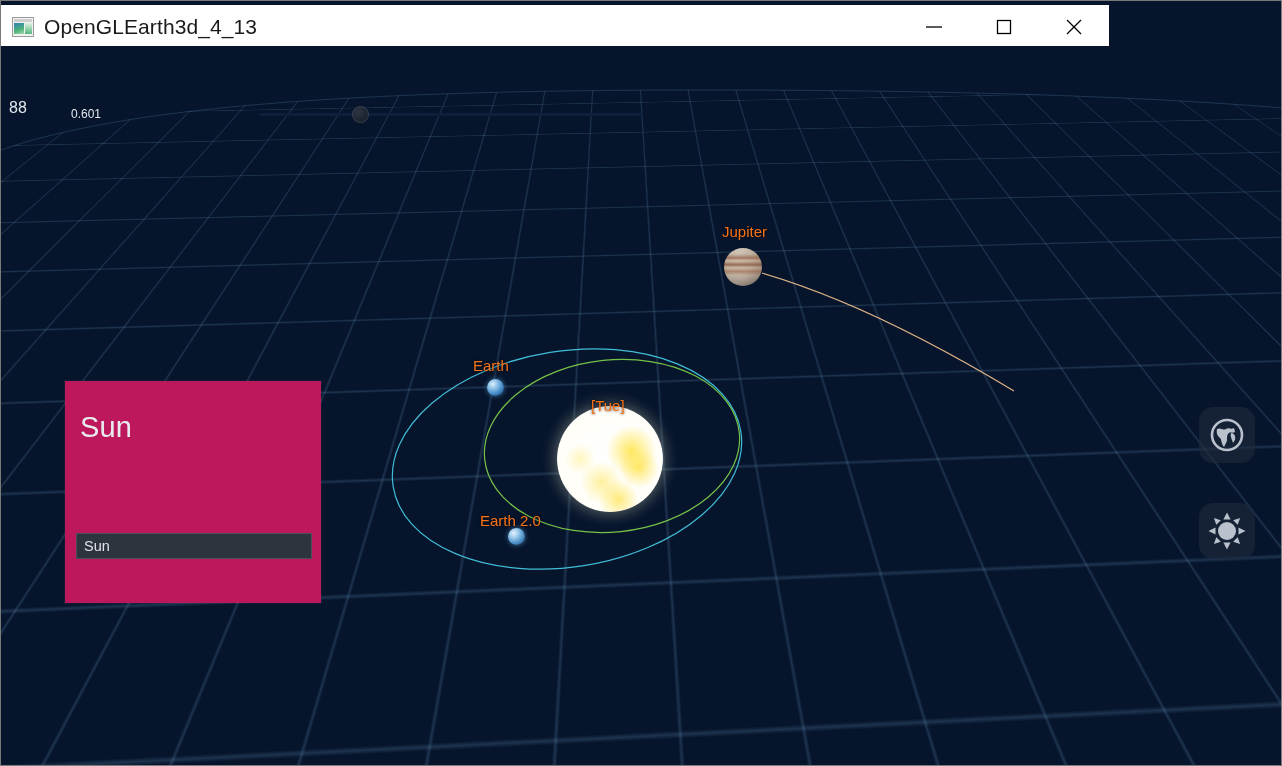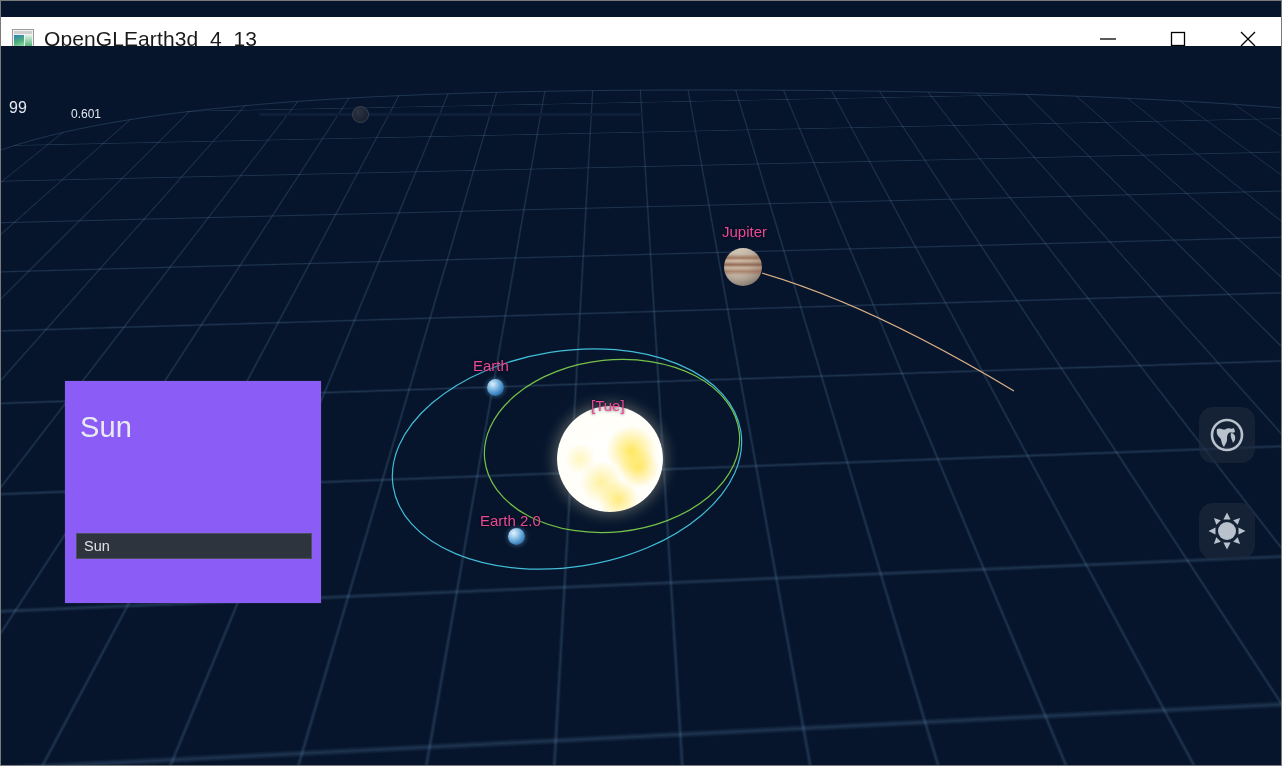--- a/index.html
+++ b/index.html
@@ -16,22 +16,22 @@
     height: 766px;
     overflow: hidden;
     background: #06152c;
     border: 1px solid #7a7a7a;
     box-sizing: border-box;
   }
 
   
   .titlebar {
     position: absolute;
-    left: 0; top: 16px;
-    width: 1282px;
+    left: 0; top: 4px;
+    width: 1108px;
     height: 45px;
     background: #ffffff;
     border-bottom: 1px solid #000000;
     box-sizing: border-box;
     display: flex;
     align-items: center;
     text-align: center;
   }
   .app-icon {
     width: 22px;
@@ -153,21 +153,21 @@
     border: 1px solid #3a4452;
     box-sizing: border-box;
   }
 
   
   .info-panel {
     position: absolute;
     left: 64px; top: 335px;
     width: 256px;
     height: 222px;
-    background: #8b5cf6;
+    background: #be185d;
     box-shadow: 0 0 0 1px rgba(255,255,255,0.035);
   }
   .info-title {
     position: absolute;
     left: 15px; top: 30px;
     font-size: 29px;
     color: #e9ecef;
     font-weight: 400;
     letter-spacing: 0.2px;
   }
@@ -211,21 +211,21 @@
       radial-gradient(circle at 77% 58%, rgba(255,224,60,0.75) 0%, rgba(255,230,80,0.0) 20%),
       radial-gradient(circle at 42% 72%, rgba(255,231,96,0.6) 0%, rgba(255,235,110,0.0) 22%),
       radial-gradient(circle at 58% 88%, rgba(255,226,70,0.7) 0%, rgba(255,232,90,0.0) 18%),
       radial-gradient(circle at 22% 50%, rgba(255,236,120,0.45) 0%, rgba(255,240,140,0.0) 16%),
       radial-gradient(circle at 50% 50%, #ffffff 0%, #fffef8 70%, #fdfbe8 100%);
     box-shadow: 0 0 14px 3px rgba(255,250,210,0.30);
   }
   .label {
     position: absolute;
     font-size: 15px;
-    color: #ec4899;
+    color: #f97316;
     white-space: nowrap;
     text-shadow: 0 0 3px rgba(0,0,0,0.85);
   }
   .planet {
     position: absolute;
     border-radius: 50%;
   }
   .earth-1 {
     left: 486px; top: 333px;
     width: 17px; height: 17px;
@@ -337,21 +337,21 @@
     <div class="sun"></div>
     <div class="planet earth-1"></div>
     <div class="planet earth-2"></div>
     <div class="planet jupiter"></div>
 
     <div class="label" style="left:721px; top:177px;">Jupiter</div>
     <div class="label" style="left:472px; top:311px;">Earth</div>
     <div class="label" style="left:590px; top:351px;">[Tue]</div>
     <div class="label" style="left:479px; top:438px;margin-top:28px;">Earth 2.0</div>
 
-    <div class="hud-fps">99</div>
+    <div class="hud-fps">88</div>
     <div class="hud-value">0.601</div>
 
     <div class="slider">
       <div class="slider-track"></div>
       <div class="slider-handle"></div>
     </div>
 
     <div class="info-panel">
       <div class="info-title">Sun</div>
       <div class="info-field">

